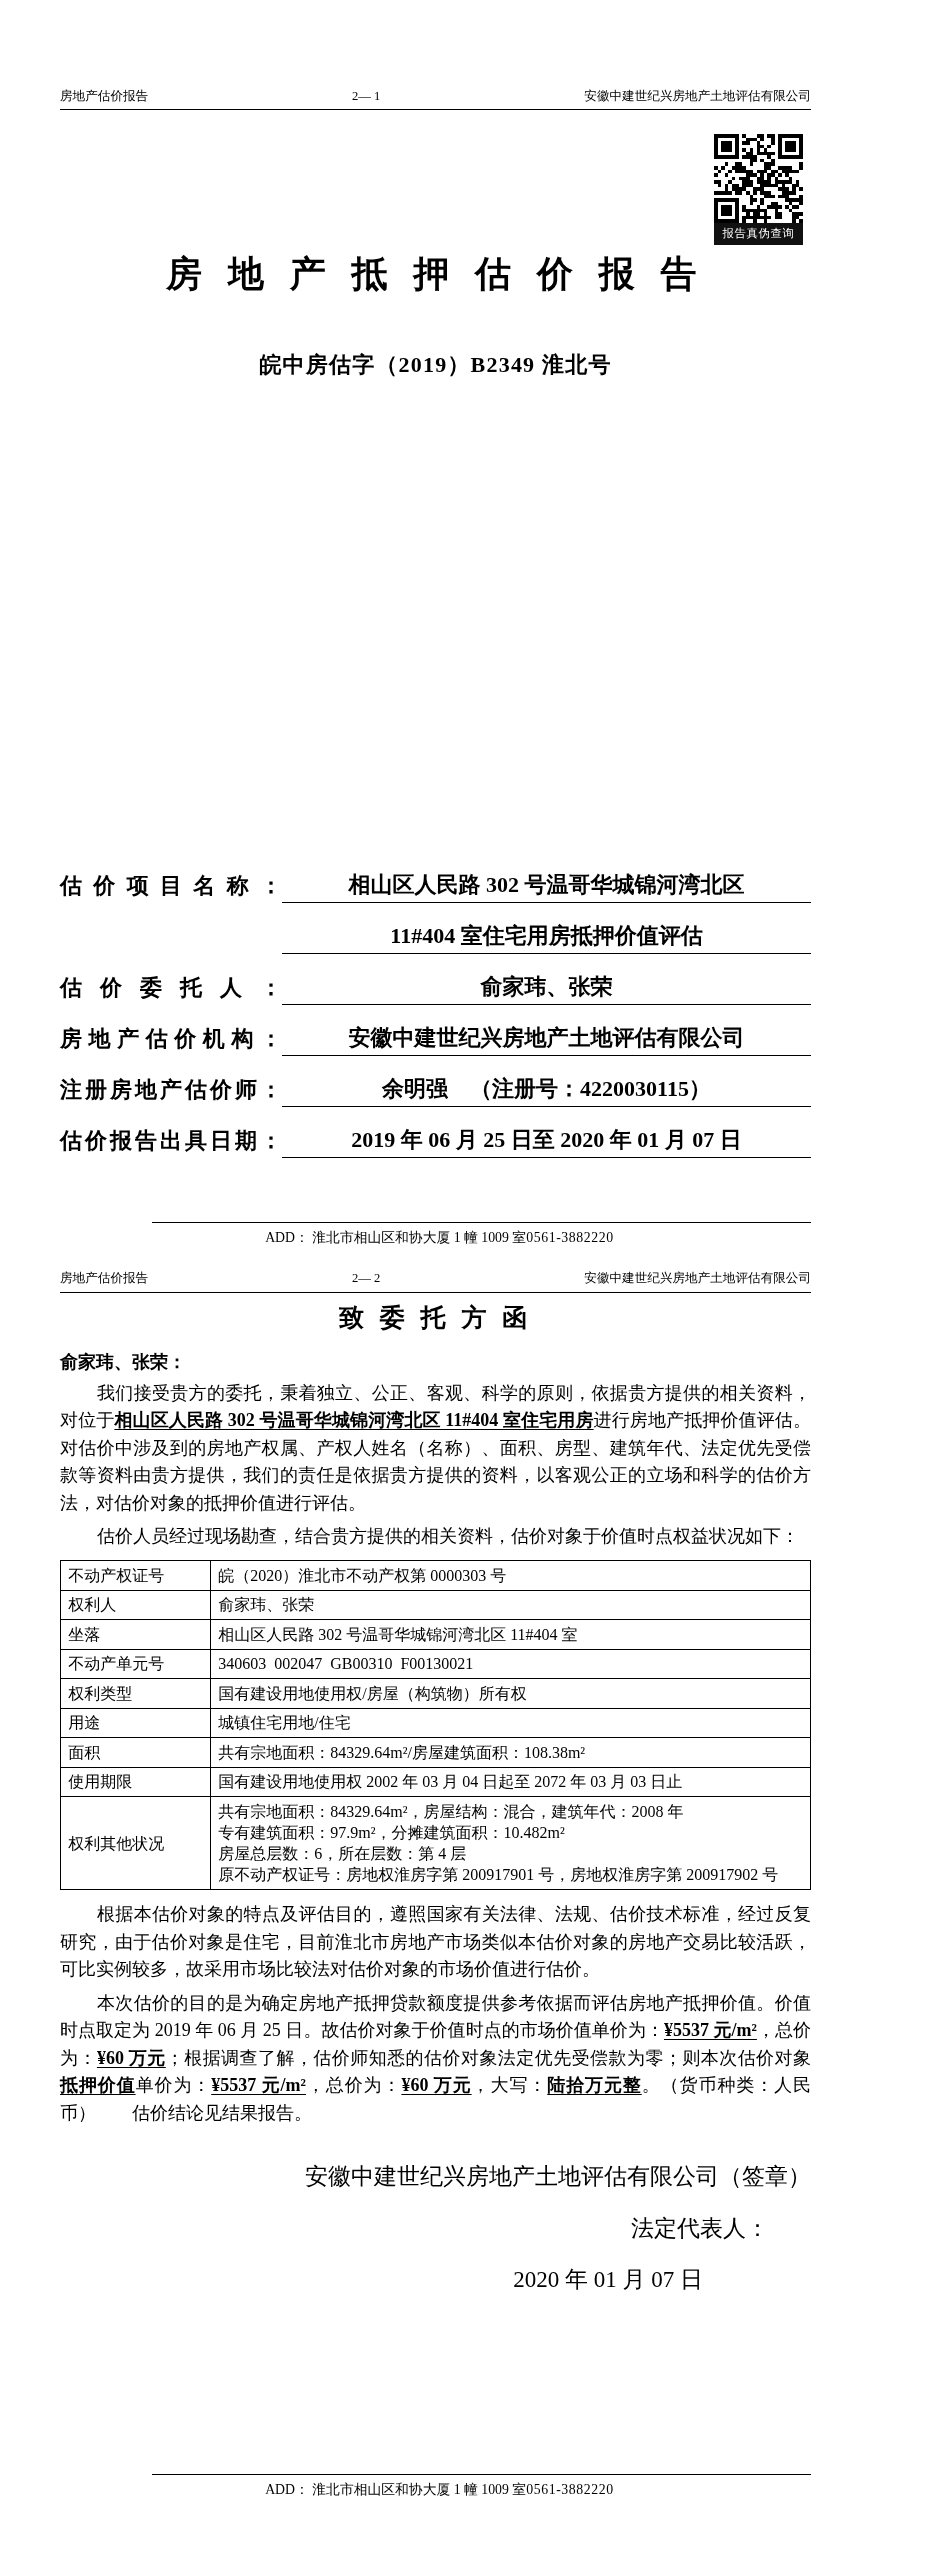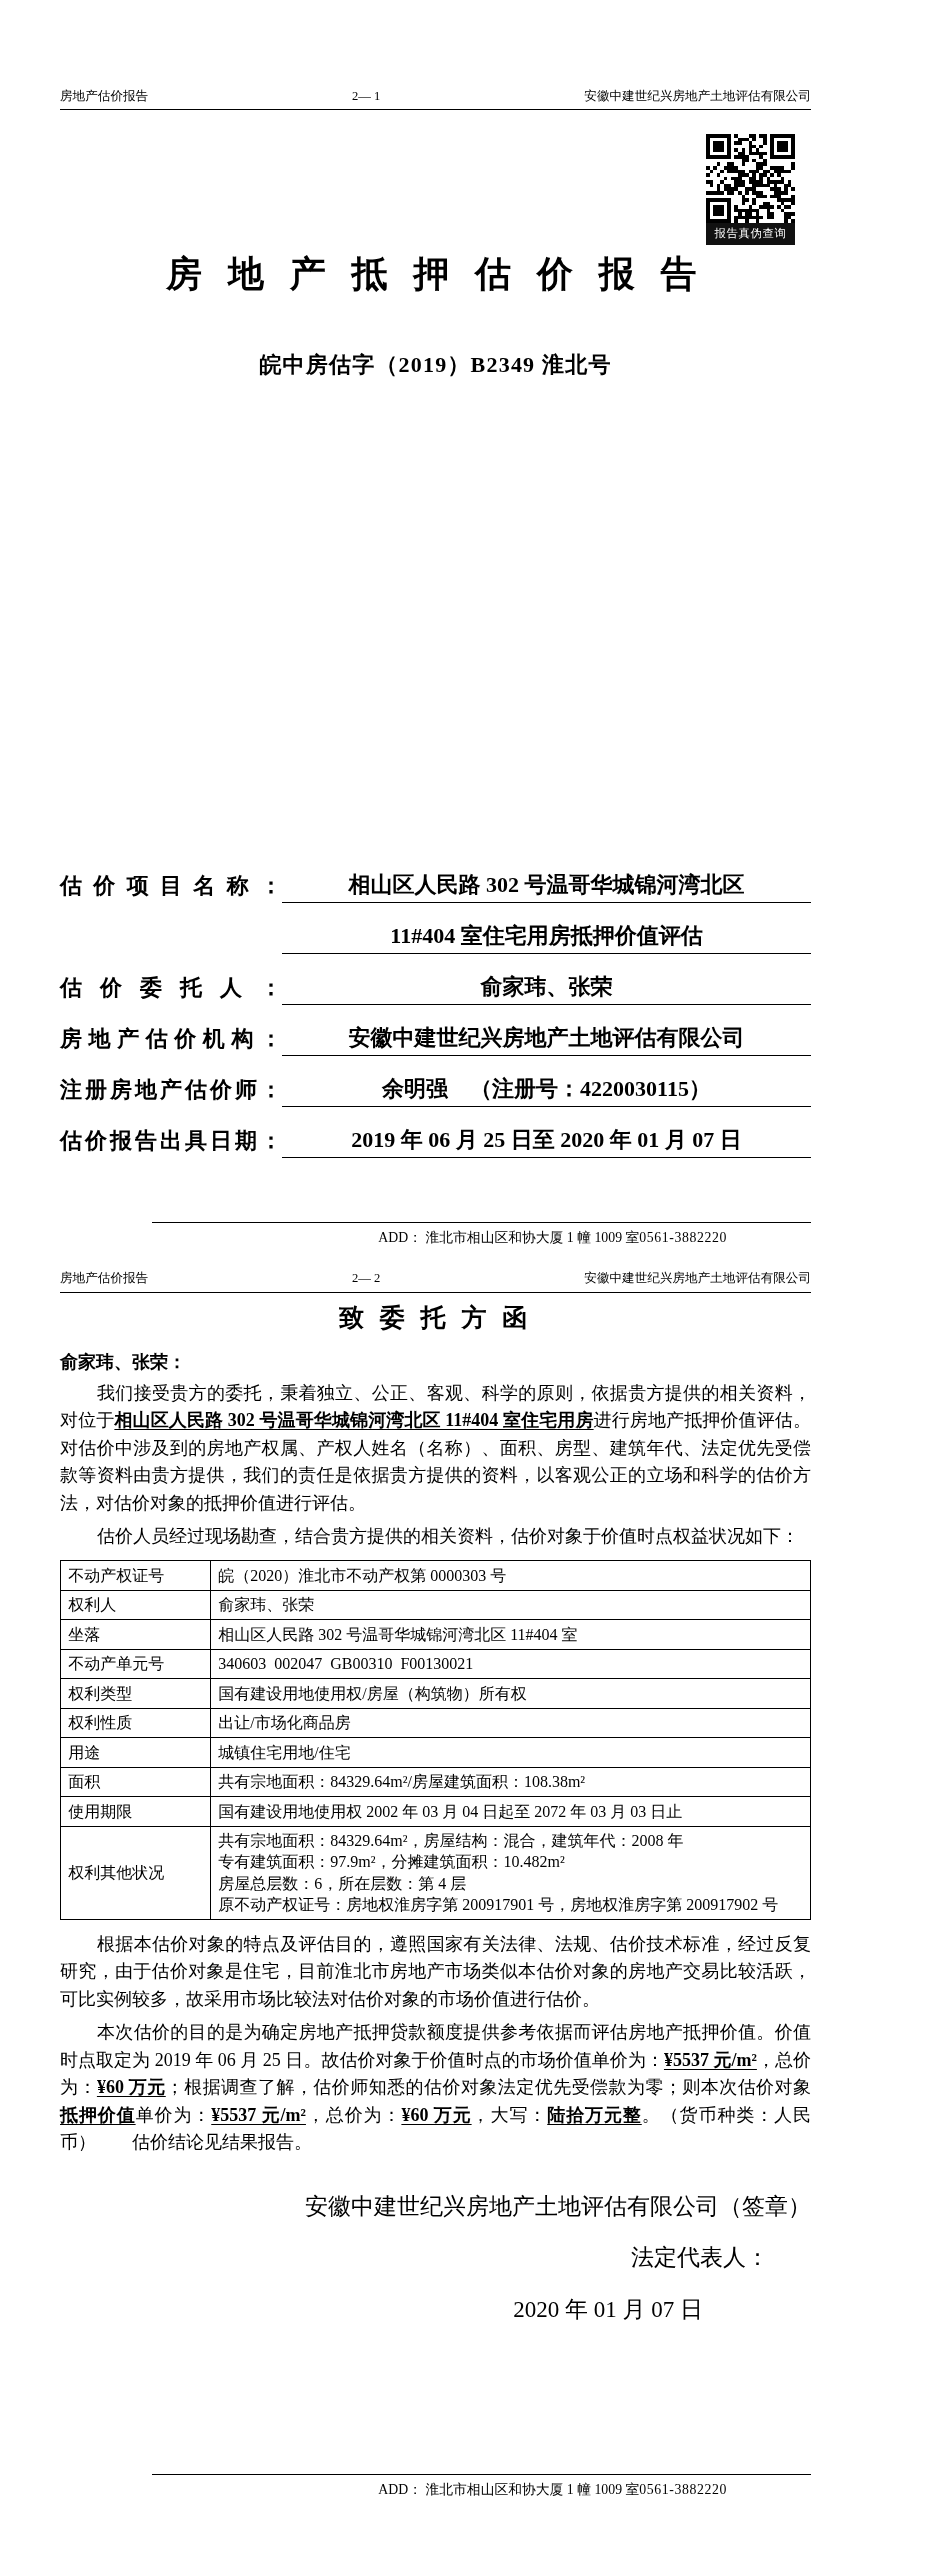--- a/index.html
+++ b/index.html
@@ -17,21 +17,21 @@
 
   .page-header {
     display:flex; justify-content:space-between; align-items:flex-end;
     border-bottom:1.2px solid #000;
     padding:6px 0 4.8px;
     font-size:12.6px; line-height:15.6px;
   }
   .page1 .page-header { margin-top:83px; }
   .page2 .page-header { margin-top:7.2px; }
 
-  .qr-block { position:absolute; top:134px; right:156px; width:89px; }
+  .qr-block { position:absolute; top:134px; right:148px; width:89px; }
   .qr-block svg { display:block; width:89px; height:89px; background:#fff; }
   .qr-caption {
     background:#111; color:#fff; text-align:center;
     font-size:11.4px; line-height:11.4px; padding:4.8px 0 5.4px; letter-spacing:0.6px;
     font-family:"Liberation Sans","DejaVu Sans",sans-serif;
   }
 
   .report-title {
     margin-top:141px; text-align:center;
     font-size:36px; font-weight:bold; letter-spacing:8.4px; line-height:1.3;
@@ -46,21 +46,21 @@
   .field-row { display:flex; align-items:flex-end; min-height:51px; font-size:22px; font-weight:bold; }
   .field-label { flex:0 0 222px; text-align:justify; text-align-last:justify; line-height:1.2; padding-bottom:3.6px; }
   .field-value {
     flex:1 1 auto; border-bottom:1.8px solid #000; text-align:center;
     padding-bottom:3.6px; line-height:1.2; white-space:nowrap;
   }
 
   .page-footer {
     position:absolute; left:152px; right:140px;
     border-top:1.2px solid #000; padding-top:6px;
-    display:flex; justify-content:flex-end; align-items:flex-start;
+    display:flex; justify-content:center; align-items:flex-start;
     font-size:13.8px; line-height:18px;
   }
   .page1 .page-footer { bottom:10.8px; }
   .page2 .page-footer { bottom:77px; }
   .footer-phone { margin-right:84px; letter-spacing:0.6px; }
 
   .doc-title {
     margin-top:9.6px; text-align:center;
     font-size:25px; font-weight:bold; letter-spacing:4.8px; line-height:1.3;
   }
@@ -402,24 +402,20 @@
       </tr>
       <tr>
         <td class="cell-key">不动产单元号</td>
         <td class="cell-val">340603  002047  GB00310  F00130021</td>
       </tr>
       <tr>
         <td class="cell-key">权利类型</td>
         <td class="cell-val">国有建设用地使用权/房屋（构筑物）所有权</td>
       </tr>
       <tr>
-        <td class="cell-key">权利性质</td>
-        <td class="cell-val">出让/市场化商品房</td>
-      </tr>
-      <tr>
         <td class="cell-key">用途</td>
         <td class="cell-val">城镇住宅用地/住宅</td>
       </tr>
       <tr>
         <td class="cell-key">面积</td>
         <td class="cell-val">共有宗地面积：84329.64m²/房屋建筑面积：108.38m²</td>
       </tr>
       <tr>
         <td class="cell-key">使用期限</td>
         <td class="cell-val">国有建设用地使用权 2002 年 03 月 04 日起至 2072 年 03 月 03 日止</td>

